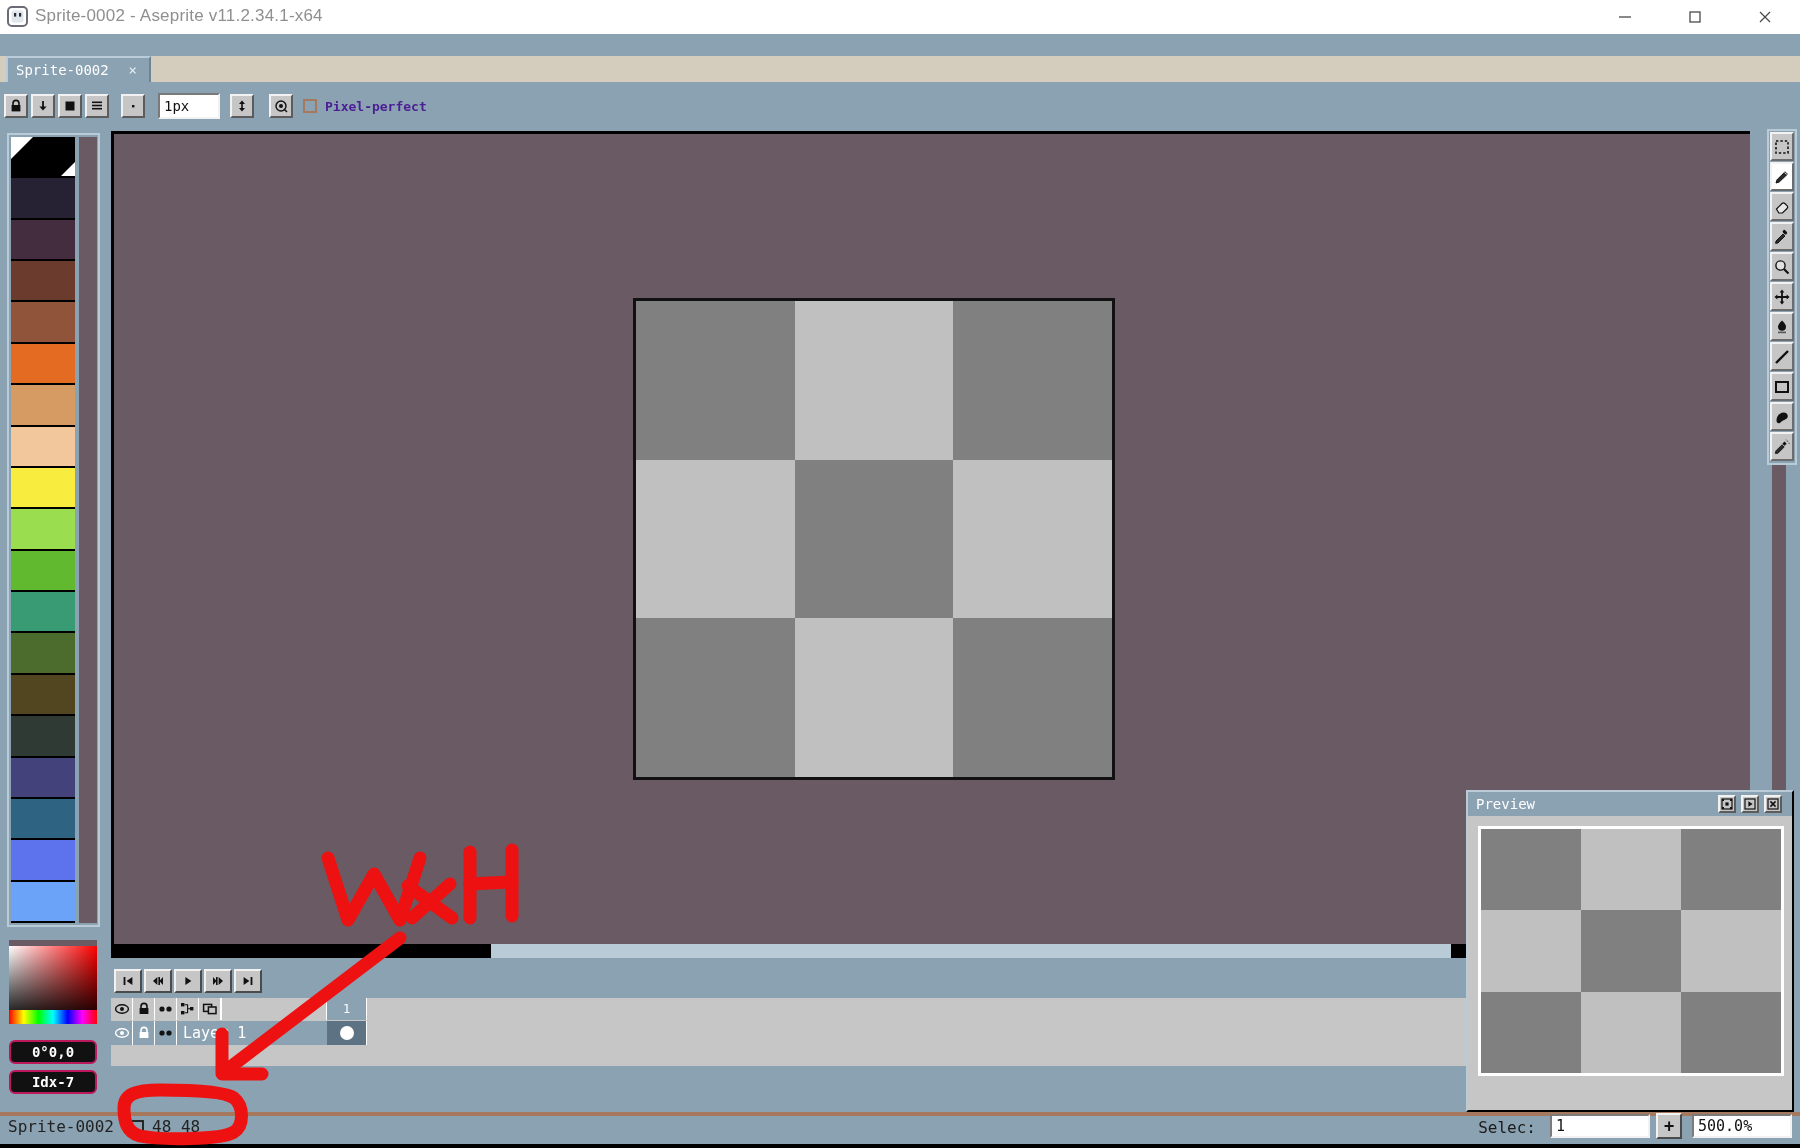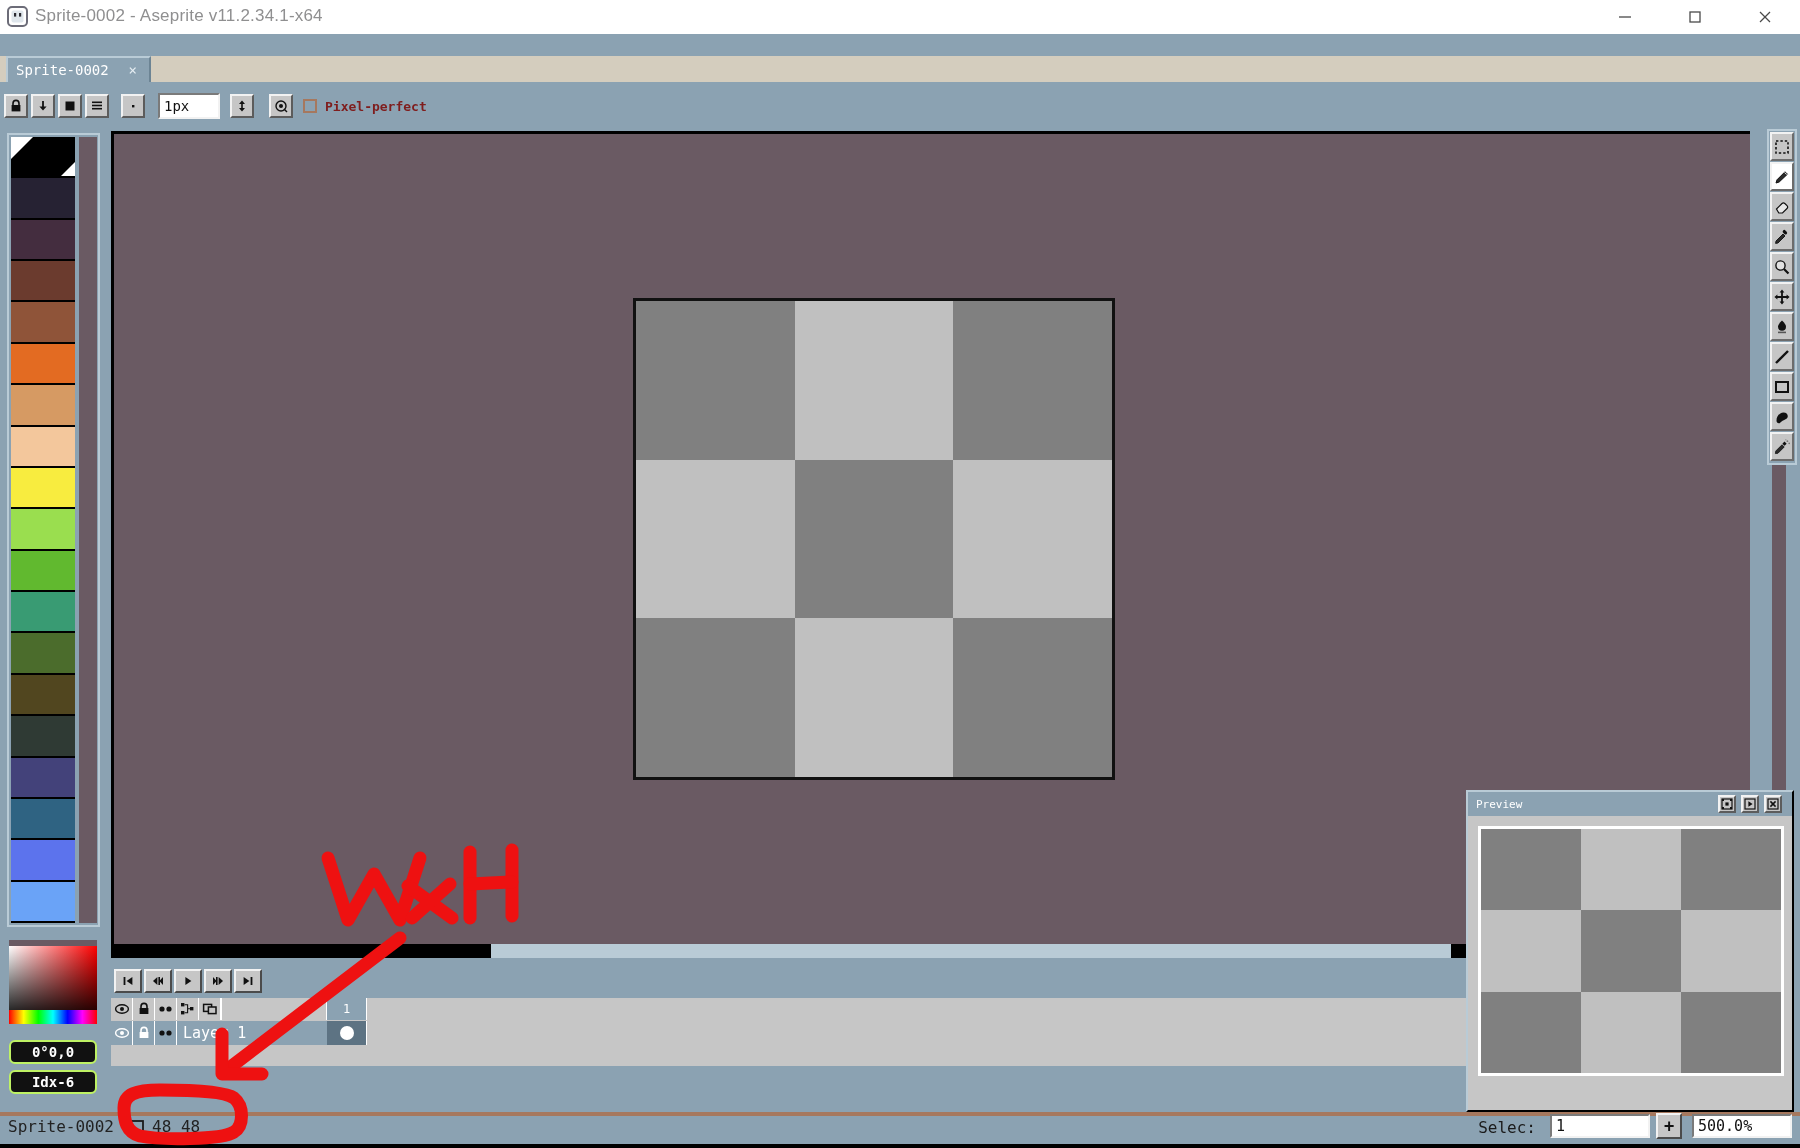--- a/index.html
+++ b/index.html
@@ -90,21 +90,21 @@
     border-top: 2px solid #7a7a7a; border-left: 2px solid #7a7a7a;
     border-right: 2px solid #f2f2f2; border-bottom: 2px solid #f2f2f2;
     font-size: 14px; color: #111; display:flex; align-items:center; padding-left:4px;
     font-family: "DejaVu Sans Mono", monospace;
   }
   .chk {
     position: absolute; width: 14px; height: 14px; background: #8ba2b2;
     border: 2px solid #a6785e;
   }
   .chk-label {
-    position: absolute; font-size: 13px; color: #7f1d1d; font-weight: bold;
+    position: absolute; font-size: 13px; color: #4c1d95; font-weight: bold;
     font-family: "DejaVu Sans Mono", monospace;
   }
 
   
   .palette-box {
     position: absolute; left: 7px; top: 133px; width: 93px; height: 794px;
     background: #8ba2b2;
     border: 2px solid #b9cbd6;
   }
   .pal-scroll {
@@ -133,21 +133,21 @@
   .colorpick {
     position: absolute; left: 9px; top: 940px; width: 88px; height: 82px;
     border-top: 6px solid #6a5a63;
     background: #000;
   }
   .cp-grad { position: absolute; inset: 0; }
   .hue-strip { position: absolute; left: 9px; top: 1010px; width: 88px; height: 14px; }
 
   .statusbtn {
     position: absolute; left: 9px; width: 88px; height: 24px;
-    background: #111; border: 2px solid #bef264; border-radius: 6px;
+    background: #111; border: 2px solid #be185d; border-radius: 6px;
     color: #fff; font-size: 14px; font-weight: bold;
     display:flex; align-items:center; justify-content:center;
     font-family: "DejaVu Sans Mono", monospace;
   }
 
   
   .canvas-area {
     position: absolute; left: 111px; top: 131px; width: 1639px; height: 816px;
     background: #6a5a63;
     border-top: 3px solid #000; border-left: 3px solid #000;
@@ -243,21 +243,21 @@
     position: absolute; left: 1466px; top: 790px; width: 328px; height: 322px;
     background: #c6c6c6;
     border-top: 2px solid #b9cbd6; border-left: 2px solid #b9cbd6;
     border-right: 2px solid #000; border-bottom: 2px solid #000;
   }
   .preview-title {
     position:absolute; left:0; top:0; width:100%; height:24px;
     background:#8ba2b2; display:flex; align-items:center;
   }
   .preview-title span.t {
-    margin-left:8px; color:#fff; font-size:11px; font-family:"DejaVu Sans Mono", monospace;
+    margin-left:8px; color:#fff; font-size:14px; font-family:"DejaVu Sans Mono", monospace;
   }
   .pv-btn {
     position:absolute; top:3px; width:18px; height:18px;
     background:#c6c6c6;
     border-top:2px solid #f2f2f2; border-left:2px solid #f2f2f2;
     border-right:2px solid #5c5c5c; border-bottom:2px solid #5c5c5c;
     display:flex;align-items:center;justify-content:center;
   }
   .preview-canvas {
     position:absolute; left:10px; top:34px; width:306px; height:250px;
@@ -440,21 +440,21 @@
   </div>
 
   <div class="colorpick">
     <div class="cp-grad" style="background:
            linear-gradient(to top, rgba(0,0,0,1), rgba(0,0,0,0)),
            linear-gradient(to right, #ffffff, #ff0000);"></div>
   </div>
   <div class="hue-strip" style="background: linear-gradient(to right,#ff0000,#ffff00,#00ff00,#00ffff,#0000ff,#ff00ff,#ff0000);"></div>
 
   <div class="statusbtn" style="top:1040px">0°0,0</div>
-  <div class="statusbtn" style="top:1070px">Idx-6</div>
+  <div class="statusbtn" style="top:1070px">Idx-7</div>
 
   <div class="canvas-area">
     <div class="sprite" id="sprite-grid">
         <div style="background: rgb(128, 128, 128);"></div>
         <div style="background: rgb(192, 192, 192);"></div>
         <div style="background: rgb(128, 128, 128);"></div>
         <div style="background: rgb(192, 192, 192);"></div>
         <div style="background: rgb(128, 128, 128);"></div>
         <div style="background: rgb(192, 192, 192);"></div>
         <div style="background: rgb(128, 128, 128);"></div>

